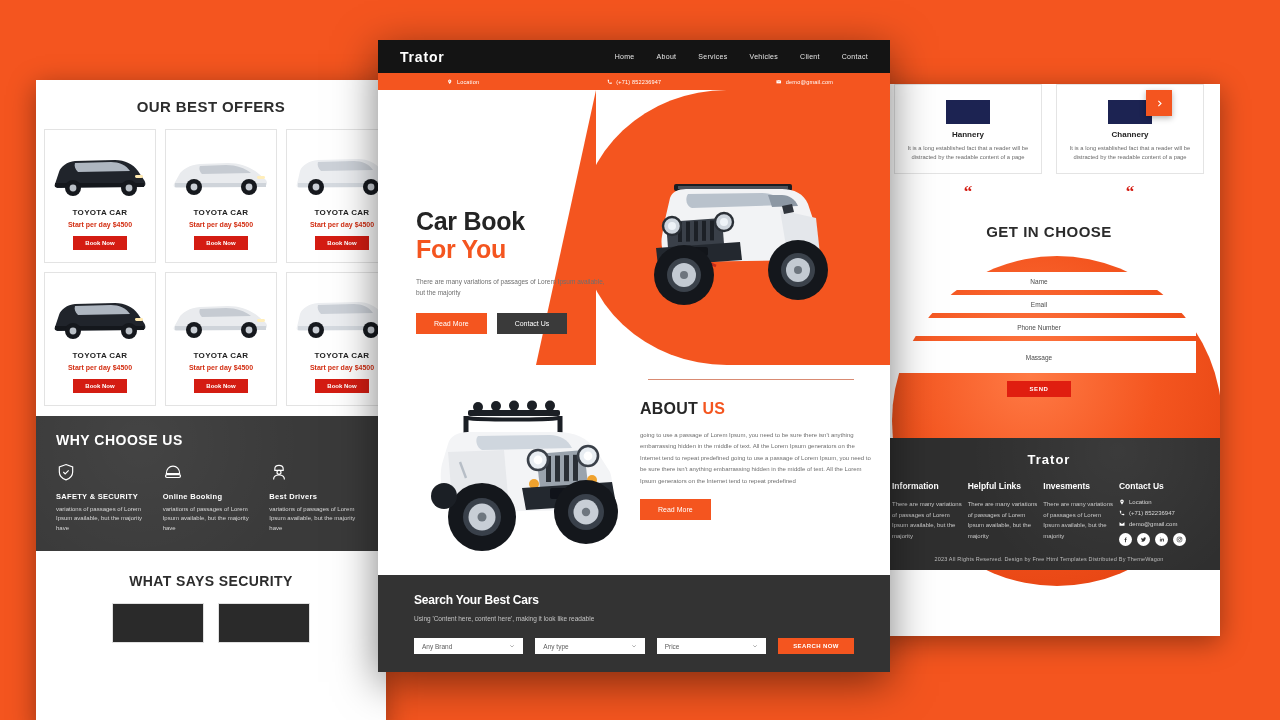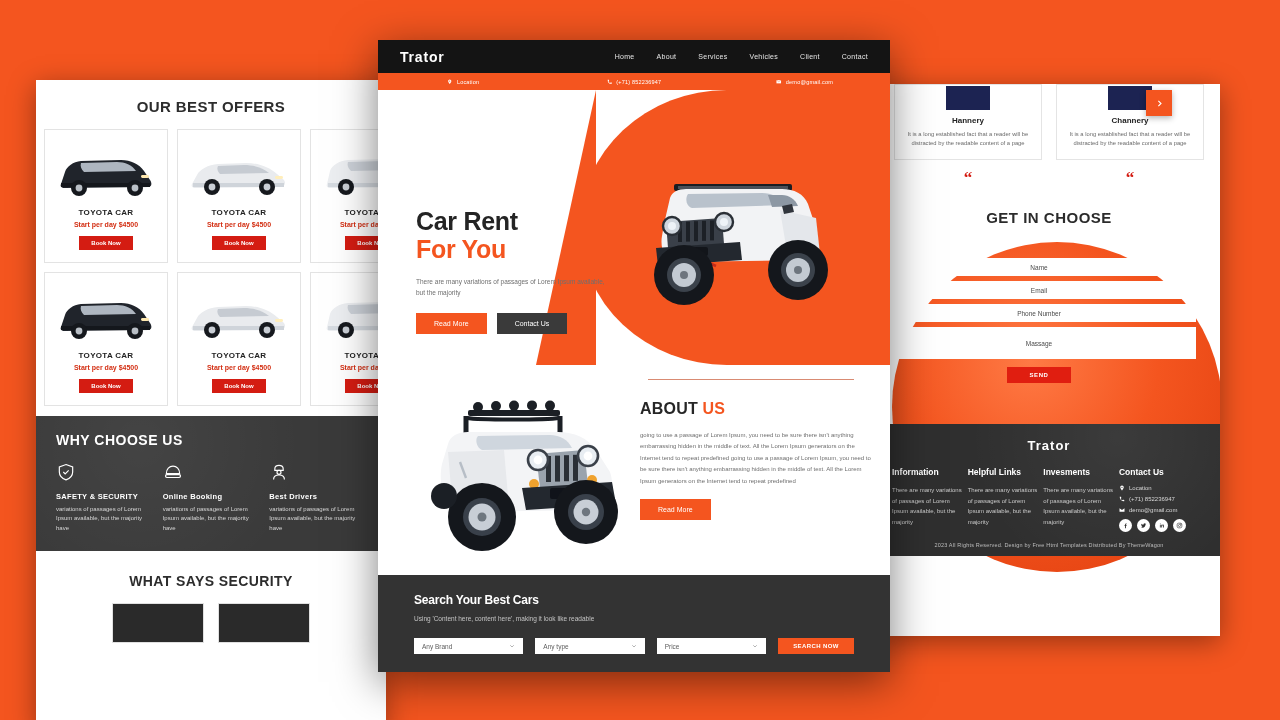--- a/index.html
+++ b/index.html
@@ -14,21 +14,21 @@
   
   .panel { position:absolute; background:#ffffff; overflow:hidden;
            box-shadow:0 6px 26px rgba(0,0,0,.38); }
 
   
   #left-page { left:36px; top:80px; width:350px; height:649px; }
   .lp-inner { width:350px; }
   .lp-heading { text-align:center; font-size:15px; font-weight:bold; letter-spacing:.4px;
                 color:#2d2d2d; padding:18px 0 14px; }
   .offers-grid { display:grid; grid-template-columns:repeat(3,1fr); gap:9px; padding:0 8px 10px; }
-  .offer-card { border:1px solid #e3e3e3; background:#fff; padding:10px 6px 12px; text-align:center; }
+  .offer-card { border:1px solid #e3e3e3; background:#fff; padding:10px 0 12px; text-align:center; }
   .offer-img { height:62px; display:flex; align-items:center; justify-content:center; }
   .offer-img svg { width:110px; height:58px; }
   .offer-title { font-size:8px; font-weight:bold; letter-spacing:.3px; color:#222; margin-top:6px; }
   .offer-price { font-size:7px; font-weight:bold; color:#d32f13; margin-top:4px; }
   .book-btn { display:inline-block; margin-top:8px; background:#d41c12; color:#fff;
               font-size:6px; font-weight:bold; padding:4px 12px; border:none; }
   .why-sec { background:#3a3a3a; color:#fff; padding:16px 20px 18px; position:relative; }
   .why-sec::before{content:"";position:absolute;inset:0;
      background:radial-gradient(circle at 30% 20%, rgba(255,255,255,.05), transparent 60%);}
   .why-title { font-size:14px; font-weight:bold; letter-spacing:.5px; margin-bottom:14px; position:relative; }
@@ -38,21 +38,21 @@
   .why-p { font-size:6px; line-height:1.55; color:#d6d6d6; }
   .cust-heading { text-align:center; font-size:14px; font-weight:bold; letter-spacing:.4px;
                   color:#2d2d2d; padding:22px 0 14px; }
   .cust-row { display:flex; gap:14px; justify-content:center; padding:0 20px; }
   .cust-card { width:92px; height:40px; background:#efefef; border:1px solid #e0e0e0; }
   .cust-ph { width:100%; height:100%; background:#2a2a2a; }
 
   
   #right-page { left:878px; top:84px; width:342px; height:552px; }
   .rp-testi { display:flex; gap:14px; padding:0 16px; }
-  .testi-card { flex:1; background:#fff; border:1px solid #e4e4e4; padding:1px 8px 10px; text-align:center; }
+  .testi-card { flex:1; background:#fff; border:1px solid #e4e4e4; padding:15px 8px 10px; text-align:center; }
   .testi-av { width:44px; height:24px; margin:0 auto 6px; background:#1c2352; }
   .testi-name { font-size:8px; font-weight:bold; color:#222; margin-bottom:5px; }
   .testi-txt { font-size:5.8px; line-height:1.6; color:#6b6b6b; }
   .quotes { display:flex; gap:14px; padding:12px 16px 0; }
   .quote-m { flex:1; text-align:center; color:#d41c12; font-size:17px; font-weight:bold;
              line-height:.7; font-family:"Liberation Serif", serif; }
   .git-title { text-align:center; font-size:15px; font-weight:bold; letter-spacing:.5px;
                color:#2b2b2b; padding:26px 0 8px; }
   .git-wrap { position:relative; height:190px; }
   .git-circle { position:absolute; left:14px; top:8px; width:330px; height:330px; border-radius:50%;
@@ -432,21 +432,21 @@
           </svg>
         <span>demo@gmail.com</span>
       </div>
     </div>
 
     <div class="hero">
       <div class="hero-orange"></div>
 
       <div class="hero-copy">
         <div class="h1">
-          <span>Car Rent</span><br>
+          <span>Car Book</span><br>
           <span class="acc">For You</span>
         </div>
         <div class="hero-p">There are many variations of passages of Lorem Ipsum available, but the majority</div>
         <div class="hero-btns">
           <button class="btn-o">Read More</button>
           <button class="btn-d">Contact Us</button>
         </div>
       </div>
 
       <svg class="hero-car" viewBox="0 0 250 160">

